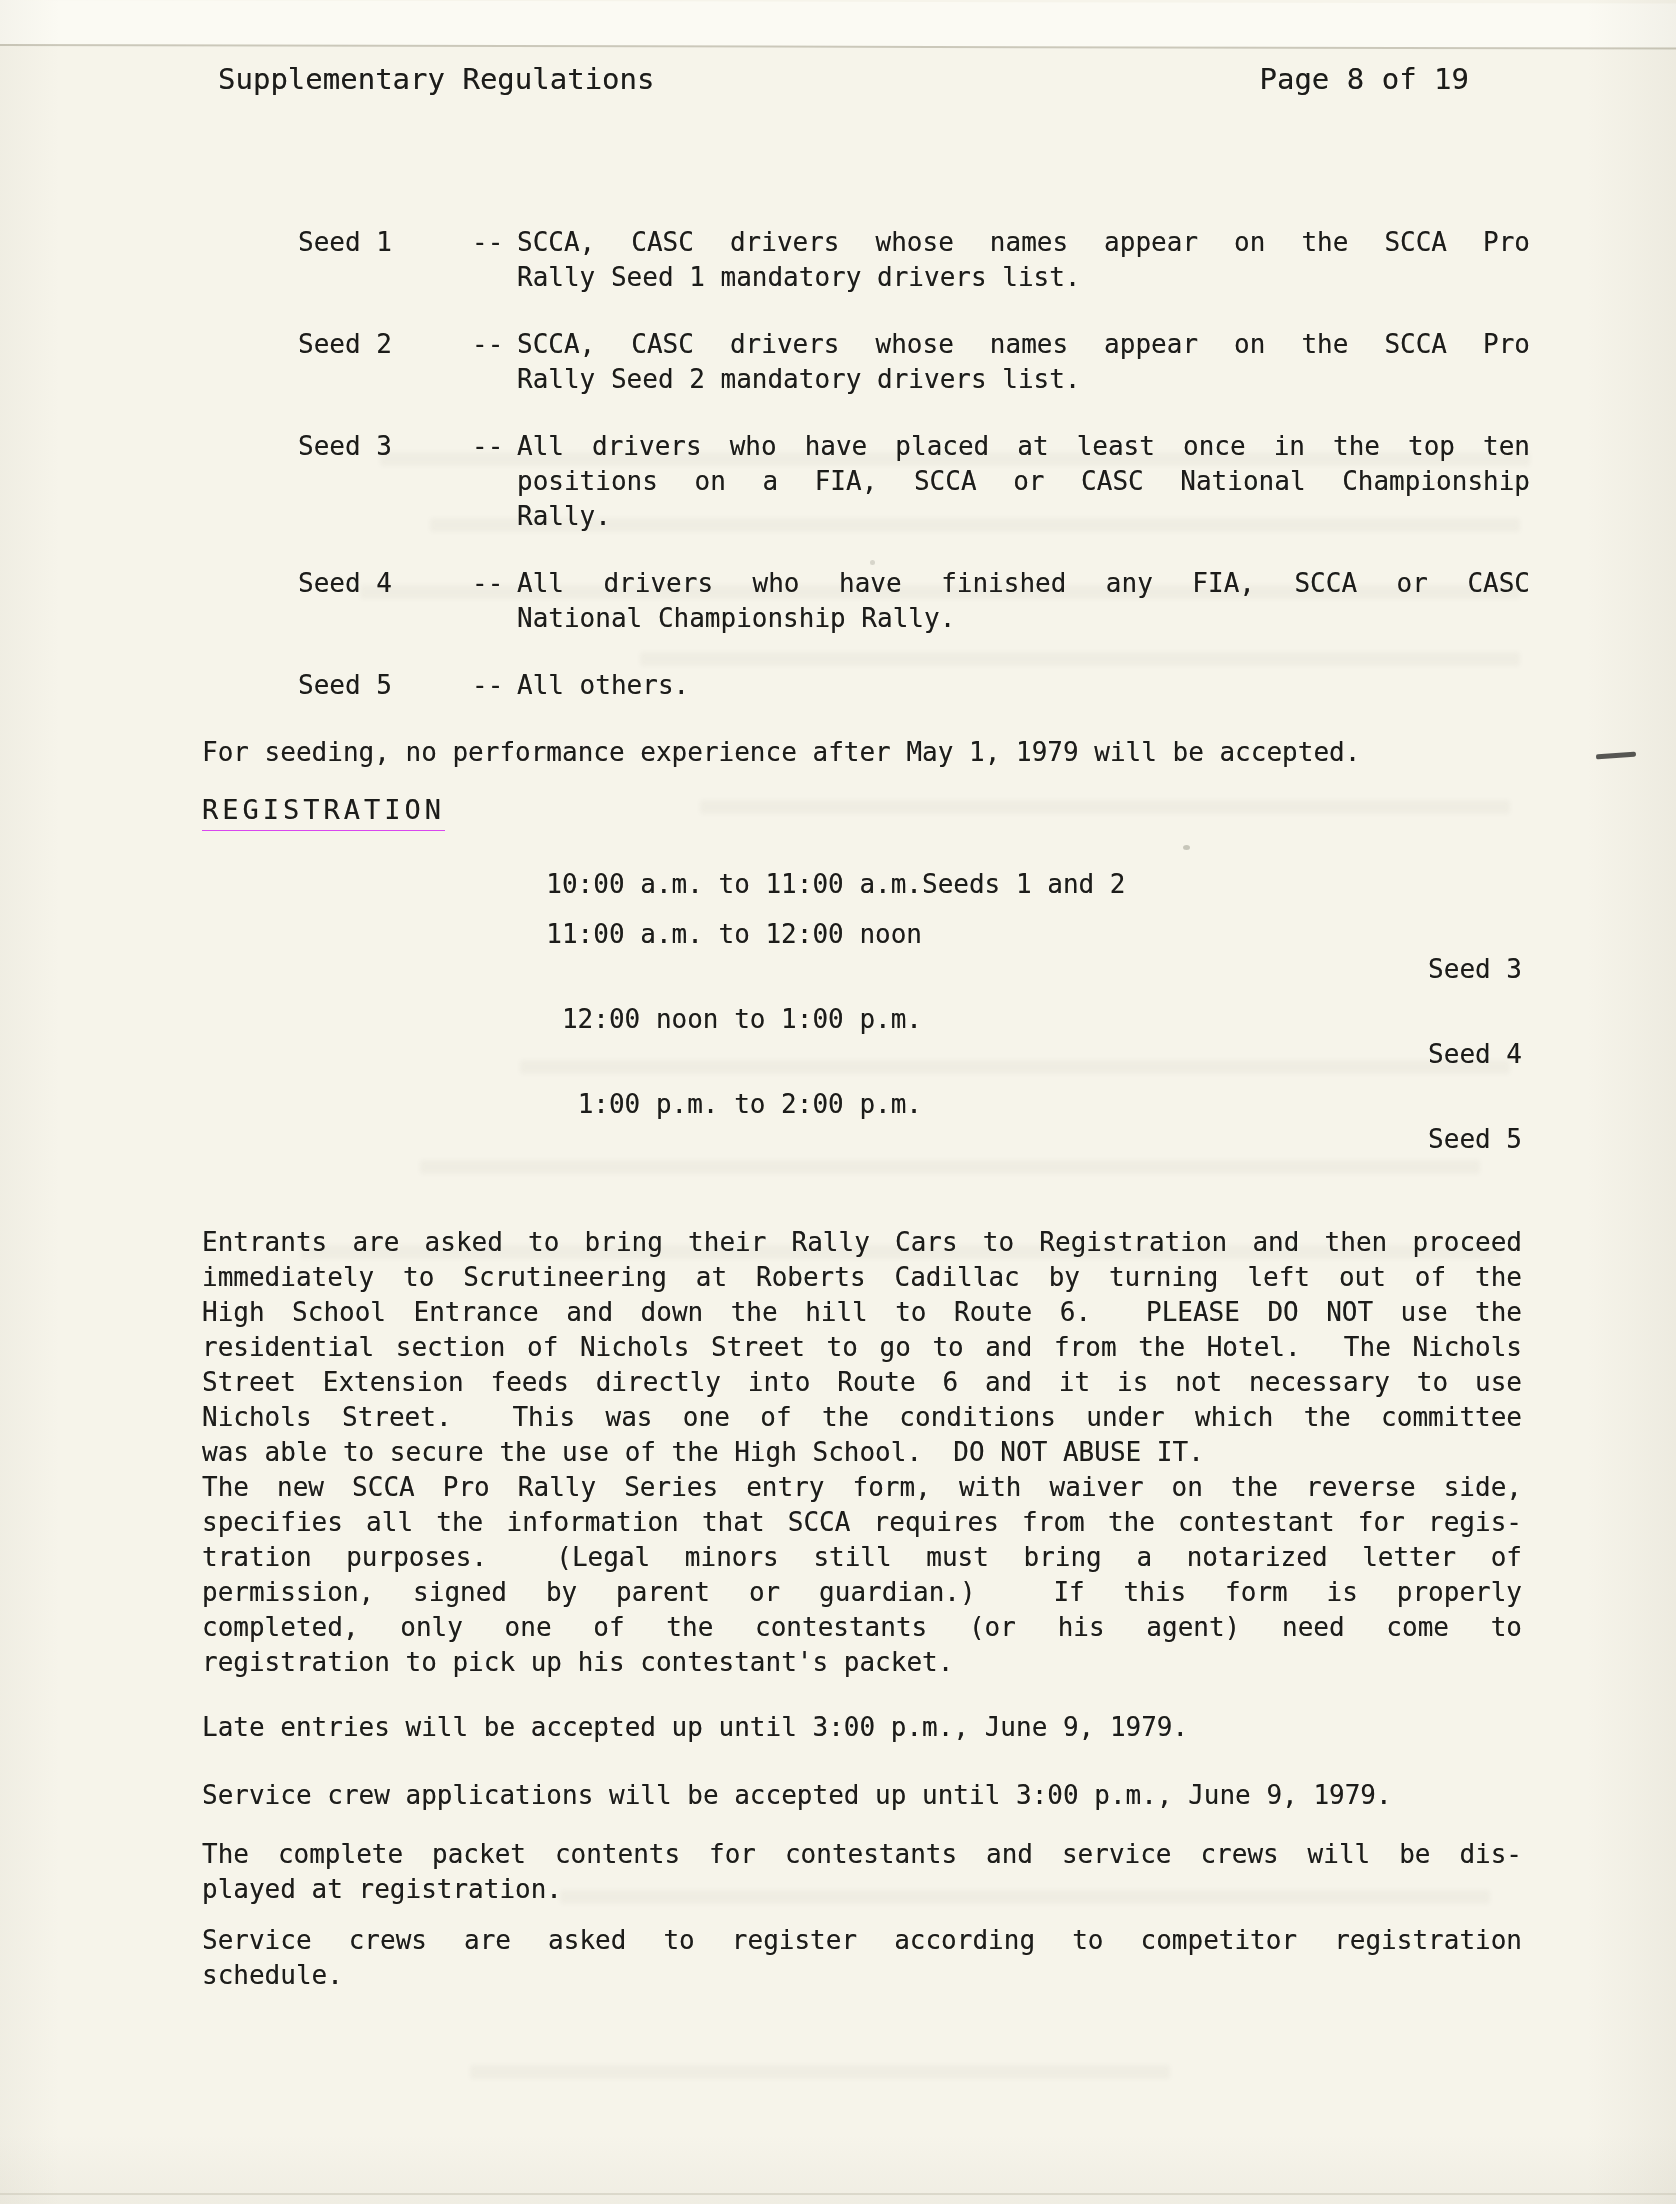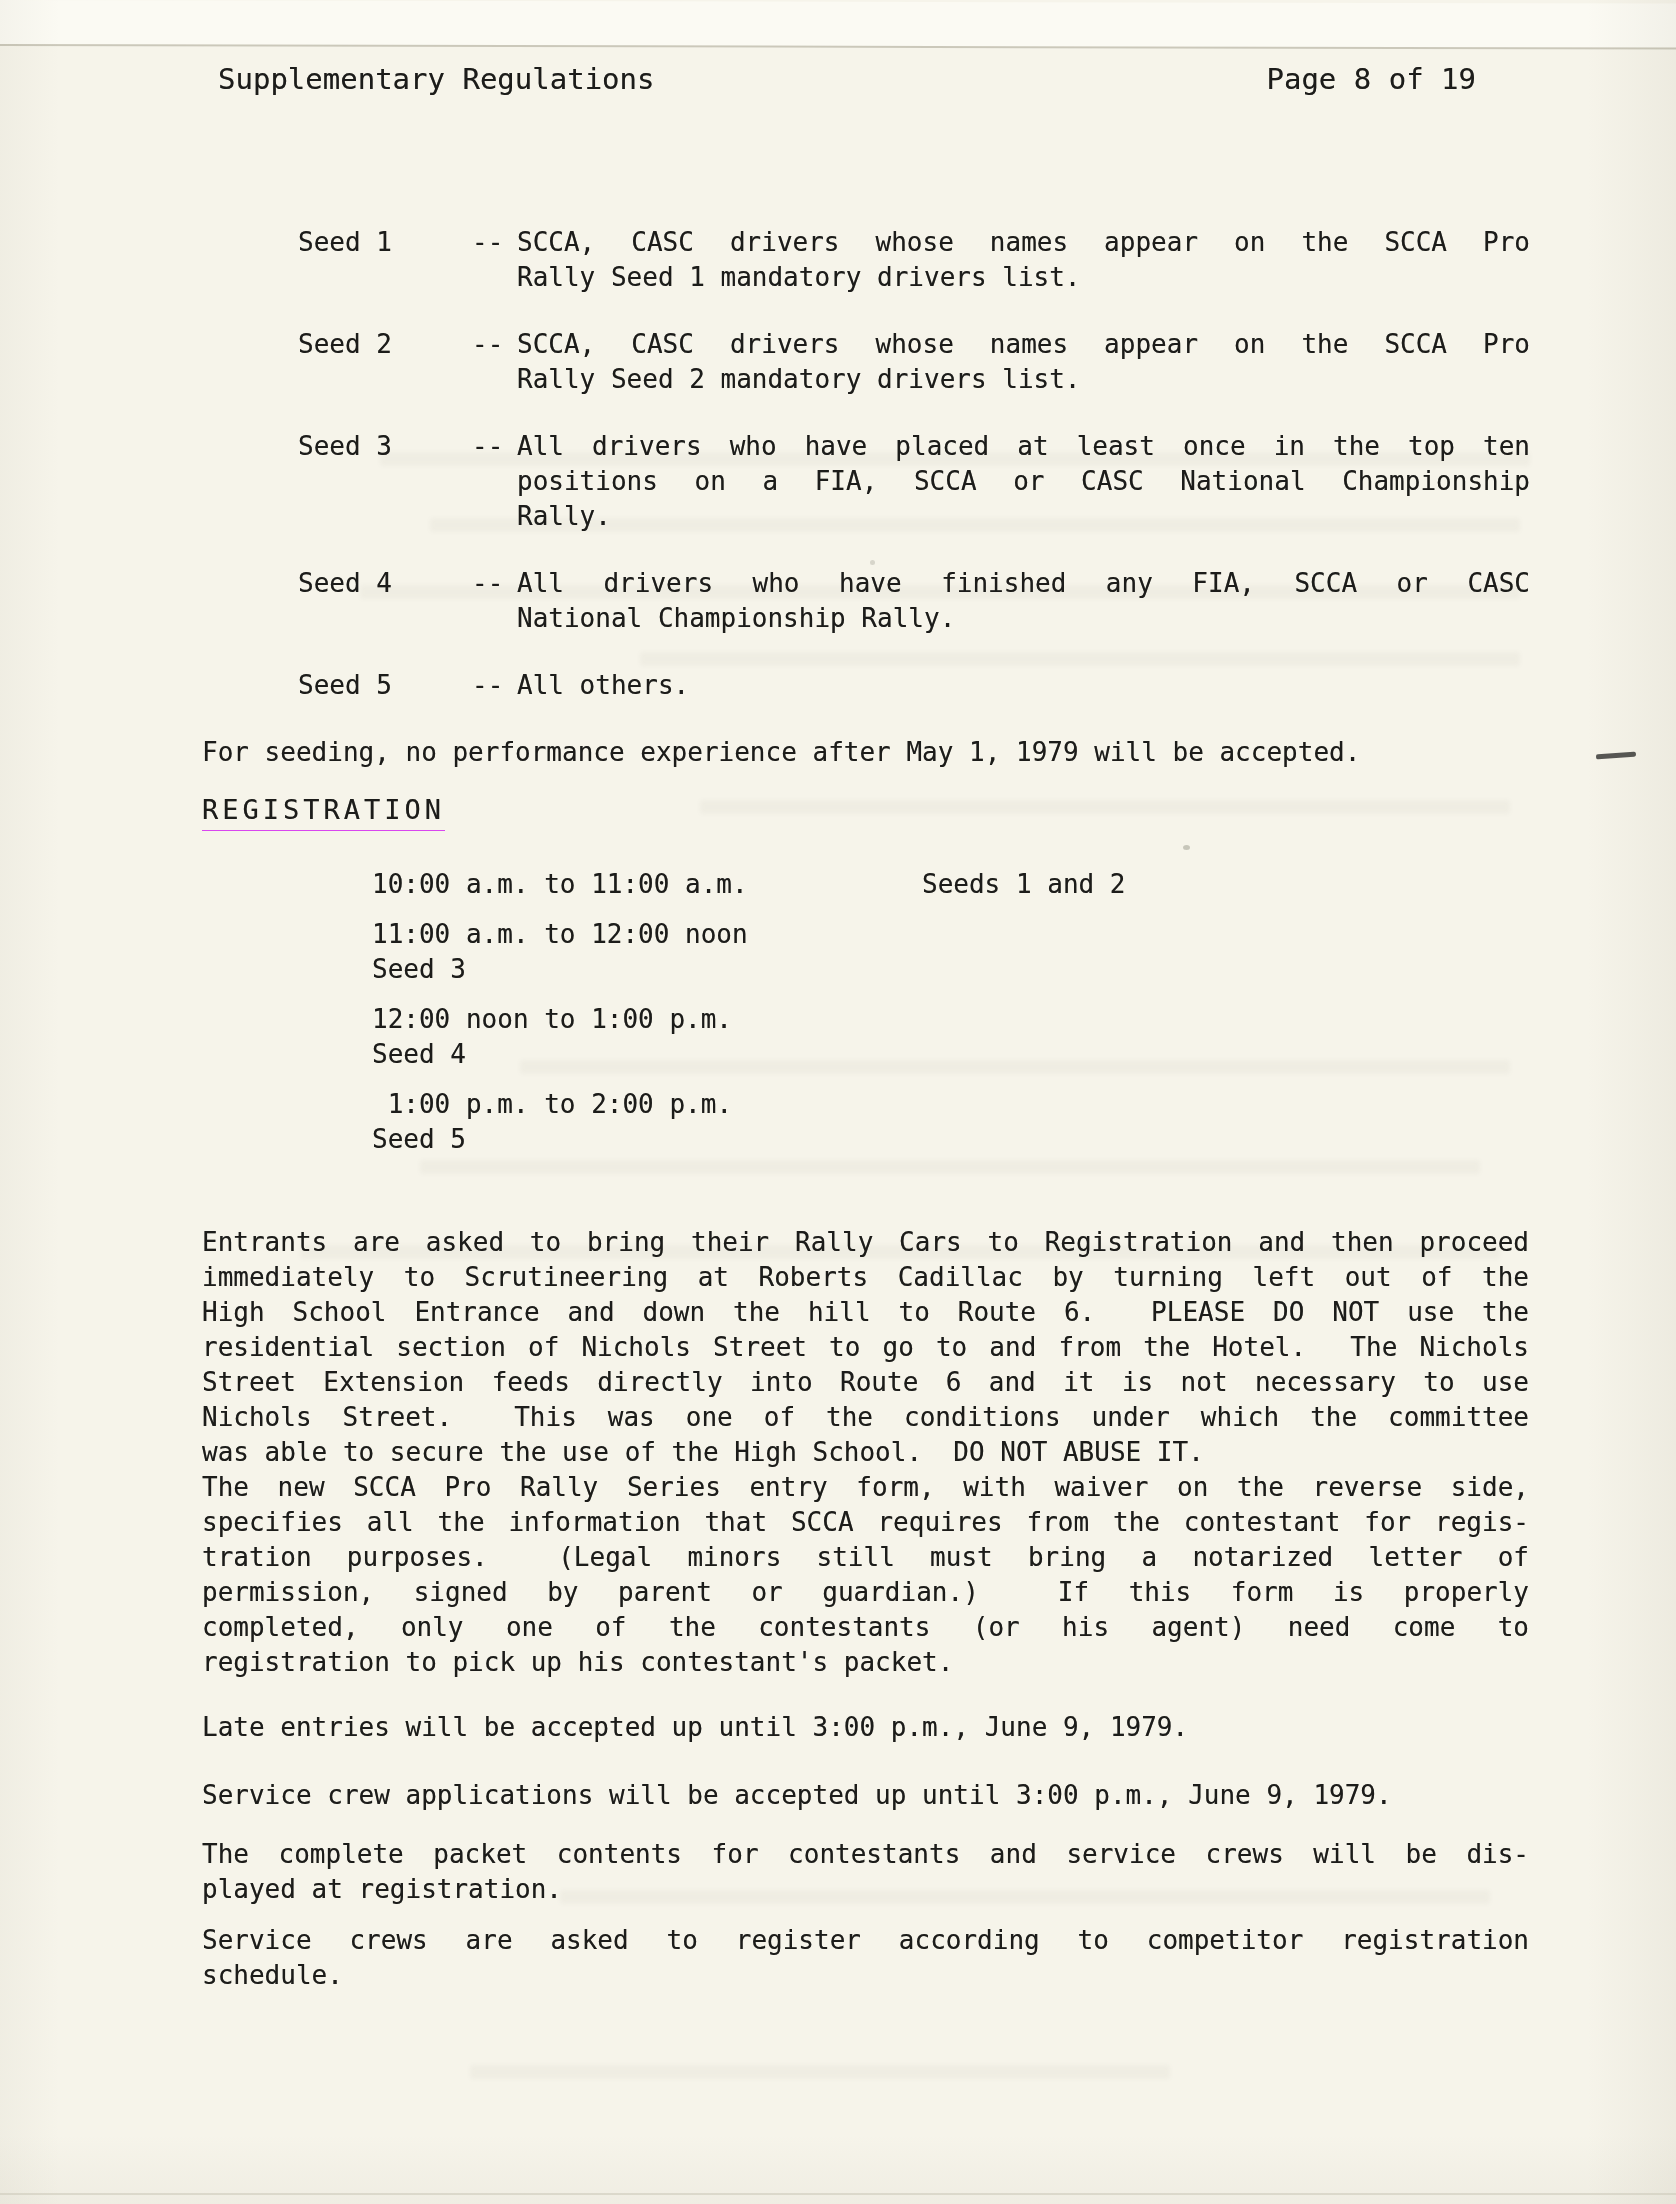--- a/index.html
+++ b/index.html
@@ -15,21 +15,21 @@
   .vignette{position:absolute;inset:0;pointer-events:none;
     background:
       linear-gradient(90deg, rgba(120,113,90,.05) 0, rgba(0,0,0,0) 60px),
       linear-gradient(270deg, rgba(120,113,90,.07) 0, rgba(0,0,0,0) 90px),
       linear-gradient(0deg, rgba(120,113,90,.05) 0, rgba(0,0,0,0) 70px);
   }
   .bleed{position:absolute;background:#7e7b6a;opacity:.05;filter:blur(2px);border-radius:3px;pointer-events:none;}
   .speck{position:absolute;background:#8f8d80;border-radius:50%;pointer-events:none;}
   .mark-dash{position:absolute;left:1596px;top:753px;width:40px;height:5px;background:#3b3b38;border-radius:2px;transform:rotate(-4deg);opacity:.85;}
 
-  .content{position:absolute;top:0;left:0;right:1px;padding:62px 146px 0 202px;
+  .content{position:absolute;top:0;left:0;right:8px;padding:62px 146px 0 202px;
     font-size:26px;line-height:35px;text-shadow:0 0 .4px rgba(25,25,22,.5);}
 
   .tline{text-align:justify;}
   .tline.jfull{text-align-last:justify;}
   .pre{white-space:pre-wrap;}
 
   .hdr{display:flex;justify-content:space-between;align-items:flex-start;font-size:29px;}
   .hdr .title{margin-left:16px;}
   .hdr .pg{margin-right:53px;}
 
@@ -39,21 +39,21 @@
   .slabel{width:174px;flex:none;}
   .sdash{width:45px;flex:none;}
   .sdesc{display:block;width:1013px;flex:none;}
 
   .note{margin-top:32px;}
 
   .reg-h{display:inline-block;margin-top:24px;font-size:27px;letter-spacing:4px;
     border-bottom:1px solid #d946ef;padding-bottom:5px;line-height:31px;}
 
   .p-intro{margin-top:30px;}
-  .sched{margin-top:36px;}
+  .sched{margin-top:36px;text-align:right;}
   .srow{display:flex;margin-left:170px;}
   .srow + .srow{margin-top:15px;flex-direction:column;}
   .stime{width:550px;flex:none;}
   .sgroup{flex:none;}
 
   .p-entrants{margin-top:68px;}
   .p-form{}
   .p-late{margin-top:30px;}
   .p-crewapp{margin-top:33px;}
   .p-packet{margin-top:24px;}

